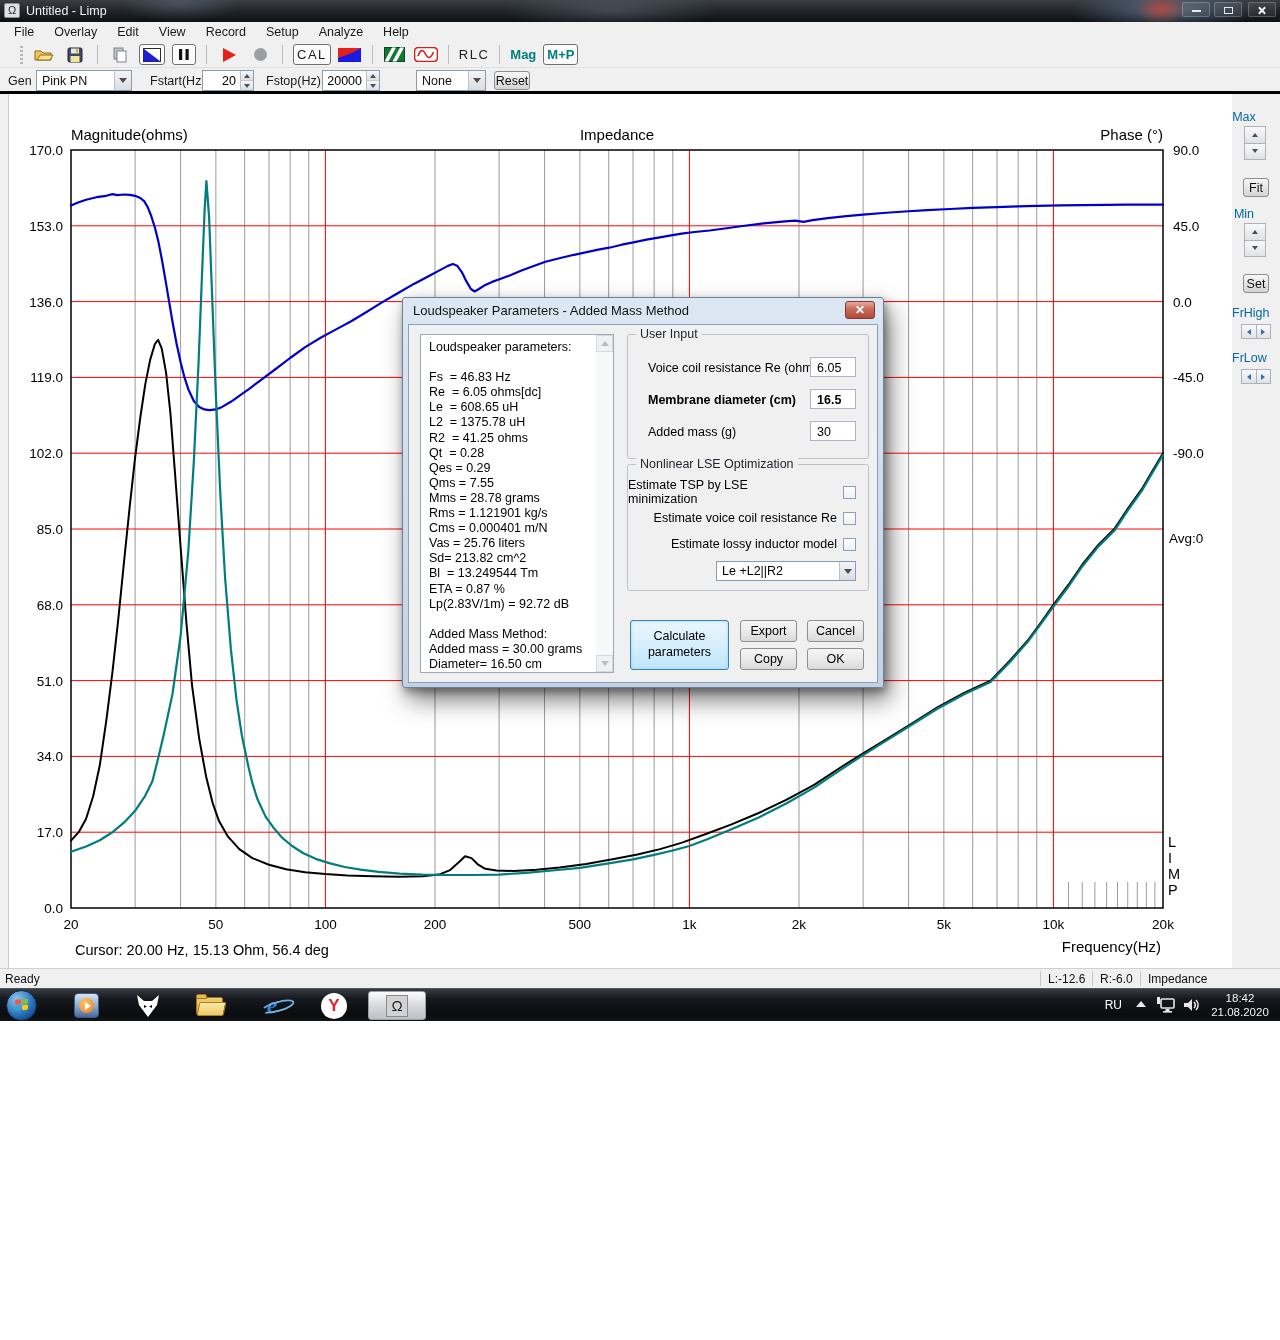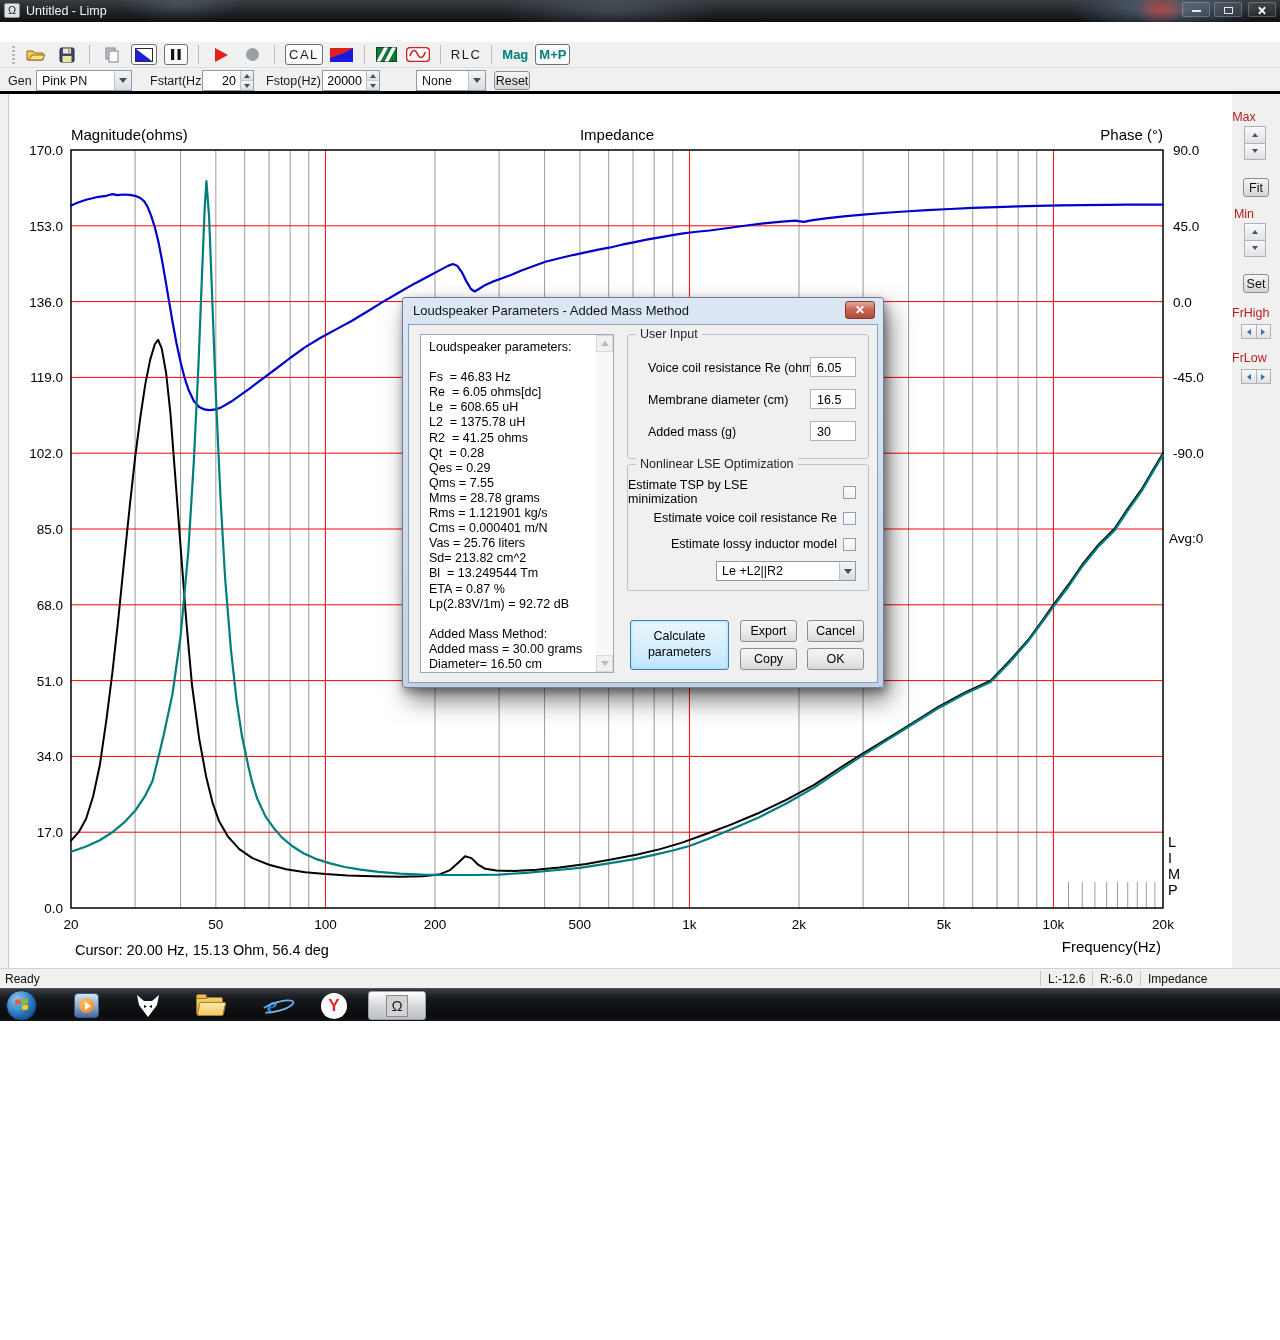--- a/index.html
+++ b/index.html
@@ -29,21 +29,21 @@
   .winbtn .x1,.winbtn .x2 { position:absolute; left:12px; top:3px; width:2px; height:9px; background:#efefef; }
   .winbtn .x1 { transform:rotate(45deg); } .winbtn .x2 { transform:rotate(-45deg); }
 
   
   .menubar { position:absolute; left:0; top:22px; width:1280px; height:20px; background:#f0f0f0;
     display:flex; align-items:center; padding-left:4px; }
   .menu-item { font-size:12.5px; color:#1a1a1a; padding:2px 10px; }
 
   
   .toolbar1 { position:absolute; left:0; top:42px; width:1280px; height:26px; background:#f0f0f0;
-    display:flex; align-items:center; gap:7px; padding-left:12px; border-bottom:1px solid #e0e0e0; }
+    display:flex; align-items:center; gap:7px; padding-left:20px; border-bottom:1px solid #e0e0e0; }
   .grip { width:3px; height:18px; margin-right:2px;
     background:repeating-linear-gradient(#b9b9b9 0 2px, #f0f0f0 2px 4px); }
   .tsep { width:1px; height:19px; background:#bdbdbd; margin:0 3px; }
   .tbtn { display:flex; align-items:center; justify-content:center; height:21px; min-width:24px; }
   .tbtn.framed { border:1px solid #707070; border-radius:3px; background:#fbfbfb; padding:0 3px; }
   .cal-label, .rlc-label { font-size:13px; color:#1c1c1c; letter-spacing:1.5px; }
   .mag-label, .mp-label { font-size:13px; font-weight:bold; color:#007d7d; letter-spacing:0; }
   .stop-dot { width:13px; height:13px; border-radius:50%; background:#9a9fa3; }
   .play-tri { width:0; height:0; border-left:13px solid #e3201b; border-top:7px solid transparent;
     border-bottom:7px solid transparent; }
@@ -78,21 +78,21 @@
     border-left:1px solid #c8c8c8; }
   svg text { font-family:"Liberation Sans", sans-serif; fill:#000; }
   svg text.tick { font-size:13.5px; }
   svg text.title { font-size:15px; }
   svg text.cursor { font-size:14.5px; }
   svg text.avg { font-size:13.5px; }
   svg text.limp { font-size:14.5px; }
 
   
   .rstrip { position:absolute; left:1232px; top:0; width:48px; height:874px; background:#f0f0f0; }
-  .rlabel { position:absolute; width:24px; text-align:center; font-size:12.5px; color:#b91c1c; }
+  .rlabel { position:absolute; width:24px; text-align:center; font-size:12.5px; color:#0369a1; }
   .vspin { position:absolute; left:12px; width:22px; height:34px; display:flex; flex-direction:column; }
   .vspin div { flex:1; border:1px solid #aeb2b8; background:linear-gradient(#f9f9f9,#dfe2e6);
     display:flex; align-items:center; justify-content:center; }
   .vspin div:first-child { border-bottom:none; }
   .rbtn { position:absolute; left:11px; width:26px; height:19px; font-size:12.5px; }
   .hspin { position:absolute; left:9px; width:30px; height:15px; display:flex; }
   .hspin div { flex:1; border:1px solid #aeb2b8; background:linear-gradient(#f9f9f9,#dfe2e6);
     display:flex; align-items:center; justify-content:center; }
   .hspin div:first-child { border-right:none; }
   .tri-l { width:0;height:0;border-top:3px solid transparent;border-bottom:3px solid transparent;border-right:4px solid #3c6ea5; }
@@ -217,20 +217,30 @@
       </div>
     <div class="winbtn" style="right:38px;">
         <span class="box"></span>
       </div>
     <div class="winbtn" style="right:4px;">
         <span class="x1"></span>
         <span class="x2"></span>
       </div>
   </div>
 
+  <div class="menubar" id="menubar">
+      <div class="menu-item">File</div>
+      <div class="menu-item">Overlay</div>
+      <div class="menu-item">Edit</div>
+      <div class="menu-item">View</div>
+      <div class="menu-item">Record</div>
+      <div class="menu-item">Setup</div>
+      <div class="menu-item">Analyze</div>
+      <div class="menu-item">Help</div>
+    </div>
 
   <div class="toolbar1">
     <div class="grip"></div>
     <div class="tbtn">
       <svg width="20" height="16">
         <path d="M1,13 L1,4 L7,4 L9,6 L17,6 L17,13 Z" fill="#f5c652" stroke="#8a6d1f"></path>
         <path d="M3,13 L6,8 L19,8 L16,13 Z" fill="#fde28e" stroke="#8a6d1f"></path>
       </svg>
     </div>
     <div class="tbtn">
@@ -518,21 +528,21 @@
           </div>
         </div>
 
         <div class="groupbox gb-user">
           <div class="gb-legend">User Input</div>
           <div id="user-input-rows">
               <div class="ui-row" style="top: 22px;">
                 <div class="lbl">Voice coil resistance Re (ohms)</div>
                 <div class="field">6.05</div>
               </div>
-              <div class="ui-row" style="top: 54px;">
+              <div class="ui-row" style="top: 54px; font-weight: bold;">
                 <div class="lbl">Membrane diameter (cm)</div>
                 <div class="field">16.5</div>
               </div>
               <div class="ui-row" style="top: 86px;">
                 <div class="lbl">Added mass (g)</div>
                 <div class="field">30</div>
               </div>
             </div>
         </div>
 
@@ -613,15 +623,34 @@
     </div>
     <div class="task-icon" style="left:314px;">
       <div class="ya-circle">
           <span class="ya-y">Y</span>
         </div>
     </div>
     <div class="limp-btn">
       <div class="limp-glyph">Ω</div>
     </div>
 
+    <div class="tray" style="width:260px;">
+      <div class="tray-ru">RU</div>
+      <div class="tray-arr"></div>
+      <svg class="tray-net" width="20" height="16">
+        <rect x="5" y="2" width="13" height="9" rx="1" fill="none" stroke="#e8e8e8" stroke-width="1.6"></rect>
+        <rect x="9.5" y="12" width="4" height="2" fill="#e8e8e8"></rect>
+        <rect x="7" y="14" width="9" height="1.6" fill="#e8e8e8"></rect>
+        <rect x="1" y="0" width="3" height="7" fill="#e8e8e8"></rect>
+      </svg>
+      <svg class="tray-spk" width="20" height="16">
+        <polygon points="2,6 6,6 10,2 10,14 6,10 2,10" fill="#e8e8e8"></polygon>
+        <path d="M12,5 A4.5,4.5 0 0 1 12,11" fill="none" stroke="#e8e8e8" stroke-width="1.5"></path>
+        <path d="M14,3 A7,7 0 0 1 14,13" fill="none" stroke="#e8e8e8" stroke-width="1.5"></path>
+      </svg>
+      <div class="clock">
+        <div>18:42</div>
+        <div>21.08.2020</div>
+      </div>
+    </div>
   </div>
 
 </div>
 
 </body></html>

